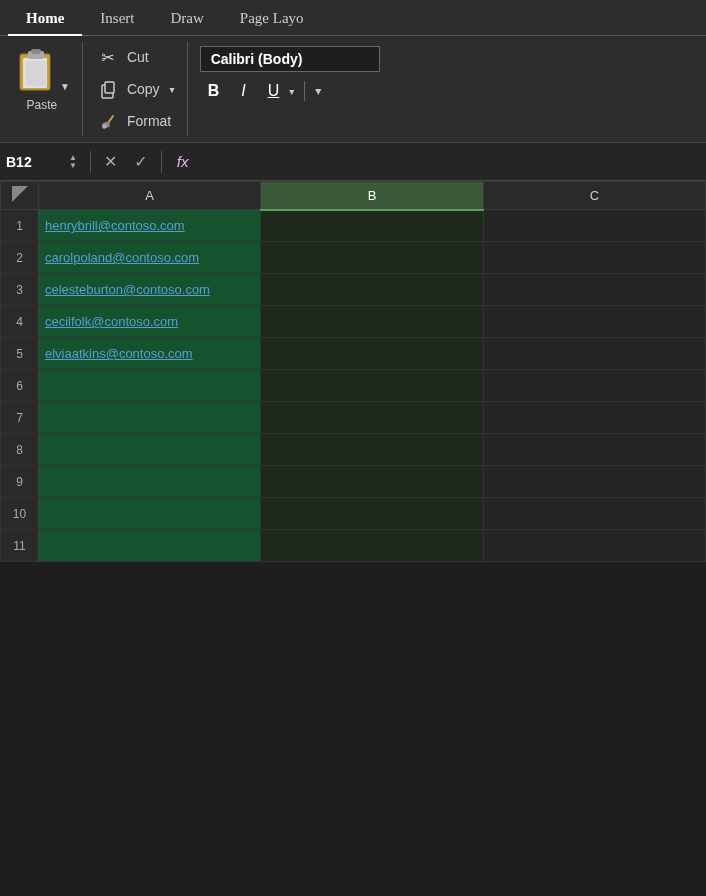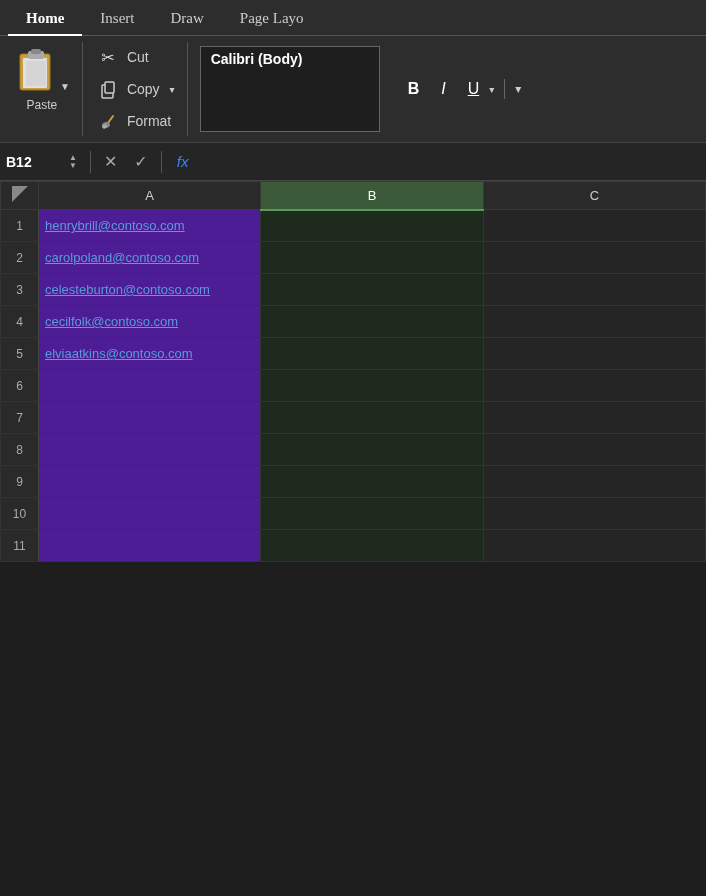--- a/index.html
+++ b/index.html
@@ -121,23 +121,23 @@
     }
     .clip-chevron {
       color: #ccc;
       font-size: 10px;
       margin-left: 2px;
     }
 
     
     .font-group {
       display: flex;
-      flex-direction: row;
+      flex-direction: column;
       padding: 4px 12px;
-      gap: 20px;
+      gap: 8px;
     }
     .font-name-box {
       background: #1e1e1e;
       border: 1px solid #666;
       color: #fff;
       font-size: 14px;
       font-weight: 700;
       padding: 4px 10px;
       min-width: 180px;
       cursor: pointer;
@@ -208,21 +208,21 @@
       cursor: pointer;
       padding: 0 4px;
     }
     .formula-check {
       color: #aaa;
       font-size: 16px;
       cursor: pointer;
       padding: 0 4px;
     }
     .formula-fx {
-      color: #3b82f6;
+      color: #f0abfc;
       font-size: 15px;
       font-style: italic;
       padding: 0 6px;
     }
     .formula-input {
       flex: 1;
       background: transparent;
       border: none;
       color: #ccc;
       font-size: 14px;
@@ -256,21 +256,21 @@
       background: #2a2a2a;
     }
     .col-header-row th.selected-col {
       background: #3a5a3a;
       color: #fff;
       border-bottom: 2px solid #5a9a5a;
     }
 
     
     .data-row td {
-      background: #4c1d95;
+      background: #14532d;
       color: #ddd;
       font-size: 13px;
       border: 1px solid #333;
       height: 32px;
       text-align: center;
       vertical-align: middle;
     }
     .data-row td.row-num {
       width: 38px;
       background: #2a2a2a;

